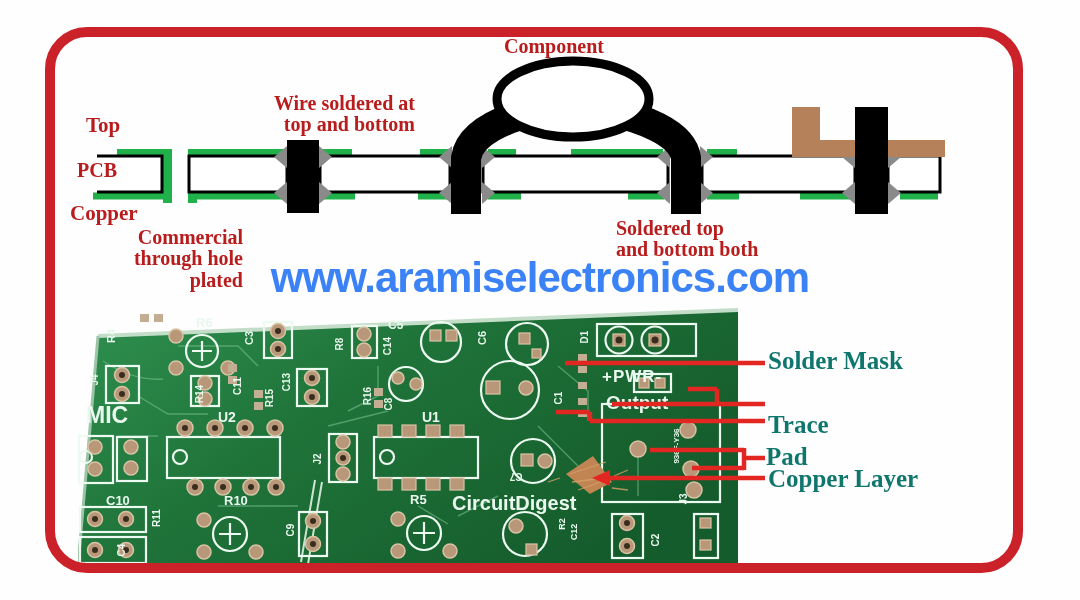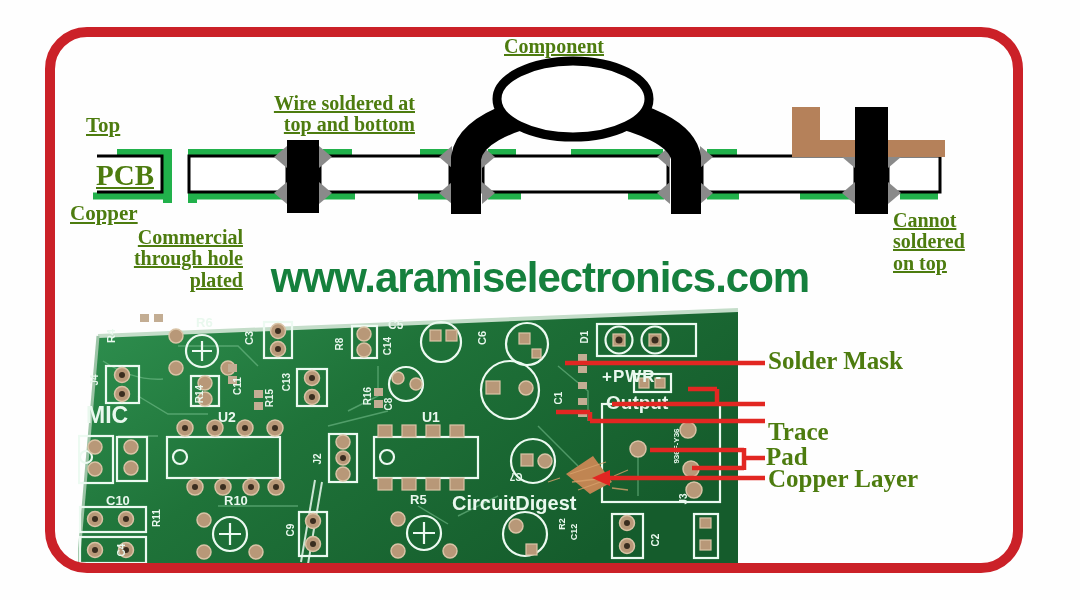--- a/index.html
+++ b/index.html
@@ -3,28 +3,28 @@
 <meta charset="utf-8">
 <style>
   html,body{margin:0;padding:0;background:#ffffff;}
   #stage{position:relative;width:1080px;height:600px;background:#fefefe;overflow:hidden;
          font-family:"Liberation Serif",serif;}
   .abs{position:absolute;}
   
   #frame{left:45px;top:27px;width:958px;height:526px;border:10px solid #cb2128;
          border-radius:42px;z-index:10;pointer-events:none;}
   
-  .dlabel{position:absolute;z-index:3;color:#4d7c0f;font-weight:600;line-height:1.07;
-          white-space:pre-line;font-size:20px;text-decoration:underline;}
+  .dlabel{position:absolute;z-index:3;color:#b91c1c;font-weight:600;line-height:1.07;
+          white-space:pre-line;font-size:20px;}
   
-  .clabel{position:absolute;z-index:3;color:#4d7c0f;font-weight:700;font-size:25px;
+  .clabel{position:absolute;z-index:3;color:#0f766e;font-weight:700;font-size:25px;
           line-height:1;white-space:nowrap;}
   #watermark{left:250px;top:254px;width:580px;text-align:center;z-index:4;
              font-family:"Liberation Sans",sans-serif;font-weight:bold;font-size:42px;
-             color:#15803d;letter-spacing:-1px;}
+             color:#3b82f6;letter-spacing:-1px;}
   #xsection{left:0;top:0;z-index:2;pointer-events:none;}
   #photo{left:78px;top:306px;width:660px;height:260px;z-index:1;}
   svg text.silk{font-family:"Liberation Sans",sans-serif;font-weight:bold;fill:#e9f8ee;}
 </style>
 </head>
 <body>
 
 <div id="stage">
 
   <svg id="photo" class="abs" width="660" height="260" viewBox="0 0 660 260">
@@ -336,33 +336,32 @@
       <path d="M565,363 H765"></path>
       <path d="M688,389 H717 M717,389 V404 M612,404 H765"></path>
       <path d="M556,412 H590 M590,412 V421 M590,421 H765"></path>
       <path d="M650,450 H744 M692,468 H744 M744,448 V470 M744,458 H765"></path>
       <path d="M604,478 H765"></path>
     </g>
     <polygon points="592,478 610,470 610,486" fill="#e22722"></polygon>
   </svg>
 
   <div class="dlabel" style="left:86px;top:114px;font-size:21px;">Top</div>
-  <div class="dlabel" style="left:96px;top:160px;font-size:29px;">PCB</div>
+  <div class="dlabel" style="left:77px;top:160px;font-size:20px;">PCB</div>
   <div class="dlabel" style="left:70px;top:202px;font-size:21px;">Copper</div>
   <div class="dlabel" style="left:78px;top:227px;width:165px;text-align:right;">Commercial
 through hole
 plated</div>
   <div class="dlabel" style="left:230px;top:93px;width:185px;text-align:right;">Wire soldered at
 top and bottom</div>
   <div class="dlabel" style="left:504px;top:36px;">Component</div>
-  <div class="dlabel" style="left:893px;top:210px;">Cannot
-soldered
-on top</div>
+  <div class="dlabel" style="left:616px;top:218px;">Soldered top
+and bottom both</div>
 
   <div id="watermark" class="abs">www.aramiselectronics.com</div>
 
   <div class="clabel" style="left:768px;top:348px;">Solder Mask</div>
-  <div class="clabel" style="left:768px;top:412px;margin-top:7px;">Trace</div>
+  <div class="clabel" style="left:768px;top:412px;">Trace</div>
   <div class="clabel" style="left:766px;top:444px;">Pad</div>
   <div class="clabel" style="left:768px;top:466px;">Copper Layer</div>
 
   <div id="frame" class="abs"></div>
 </div>
 
 </body></html>

